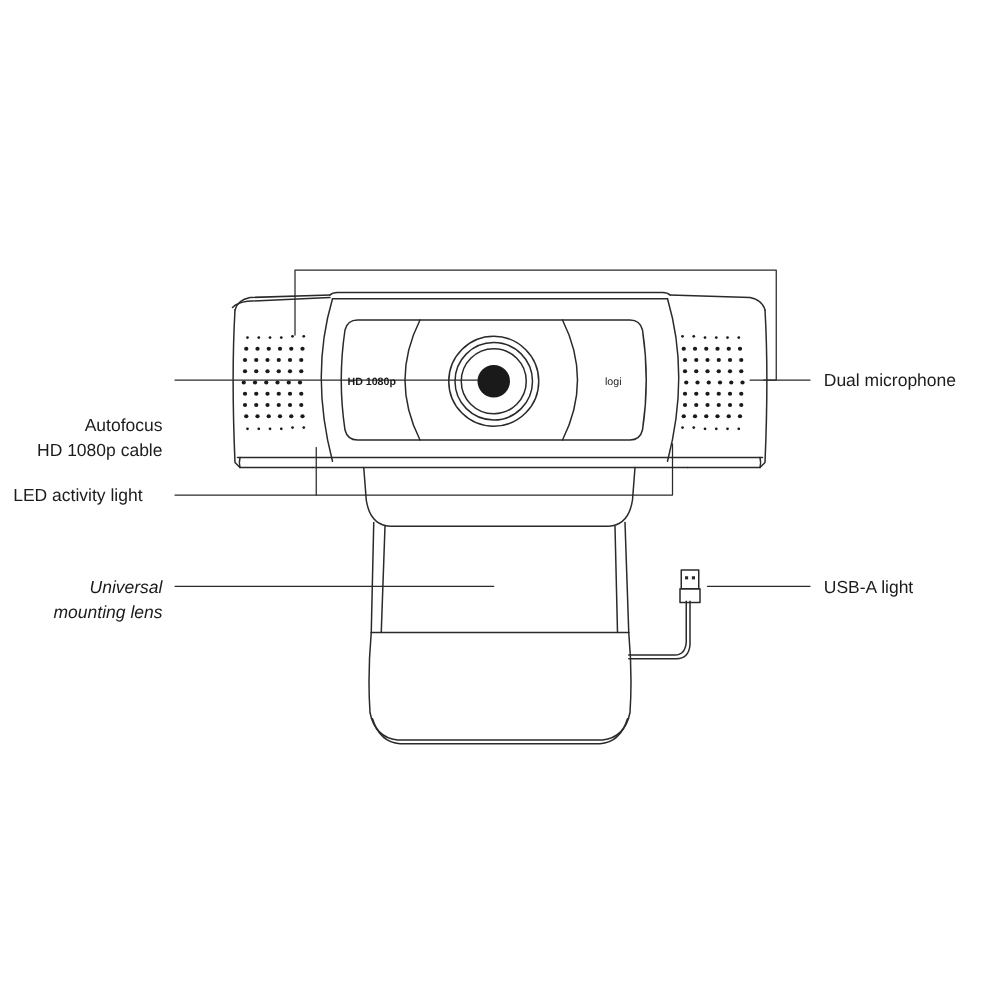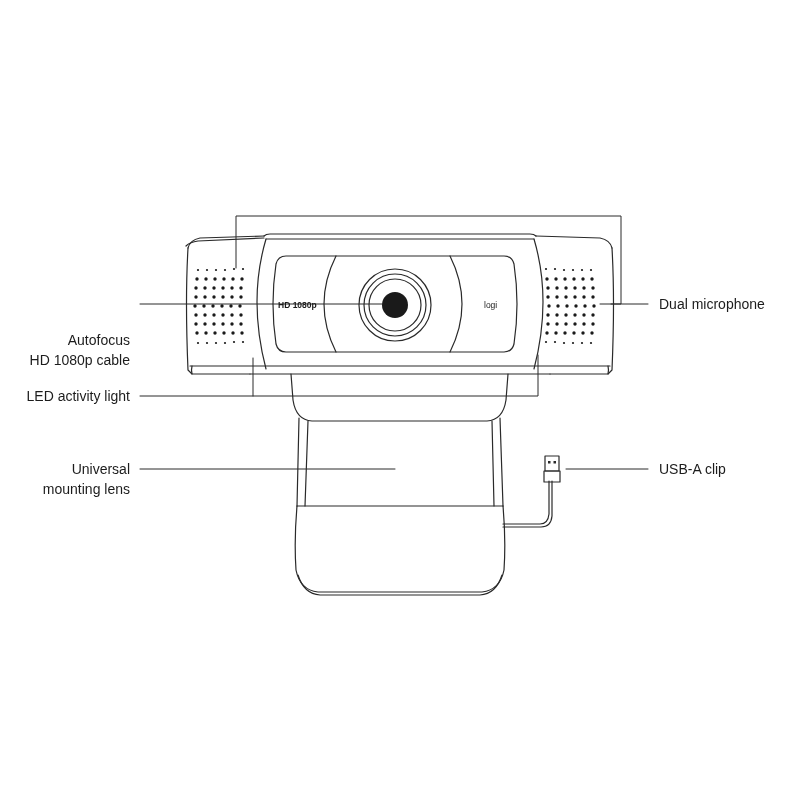--- a/index.html
+++ b/index.html
@@ -206,28 +206,28 @@
 
   <text x="278" y="308" font-size="8.5" font-weight="bold" fill="#1a1a1a" font-family="Liberation Sans, sans-serif">HD 1080p</text>
   <text x="484" y="308" font-size="8.5" fill="#1a1a1a" font-family="Liberation Sans, sans-serif">logi</text>
 </svg>
 
 <div class="label right-align" style="right:670px; top:294px;margin-top:36px;">
   <div>Autofocus</div>
   <div>HD 1080p cable</div>
 </div>
 
-<div class="label right-align" style="right:670px; top:386px;">
+<div class="label right-align" style="right:686px; top:386px;">
   <div>LED activity light</div>
 </div>
 
-<div class="label right-align" style="right:670px; top:459px;">
+<div class="label right-align" style="right:670px; top:459px;font-style:italic;">
   <div>Universal</div>
   <div>mounting lens</div>
 </div>
 
 <div class="label" style="left:659px; top:294px;">
   <div>Dual microphone</div>
 </div>
 
 <div class="label" style="left:659px; top:459px;">
-  <div>USB-A clip</div>
+  <div>USB-A light</div>
 </div>
 
 </body></html>

